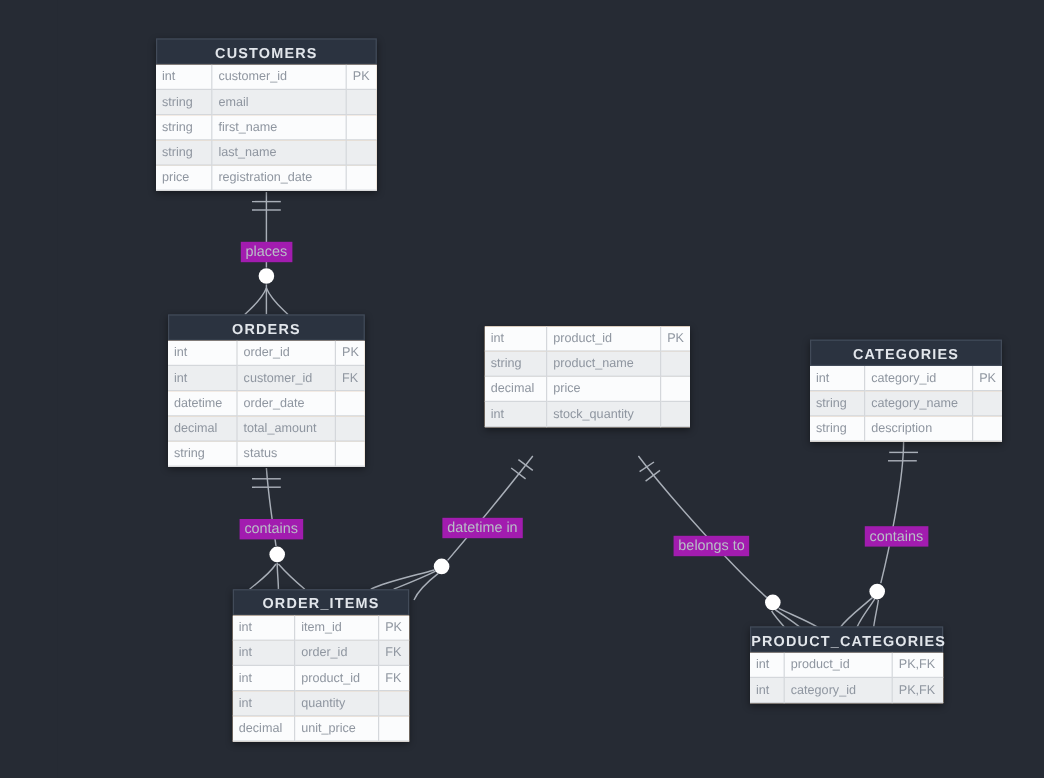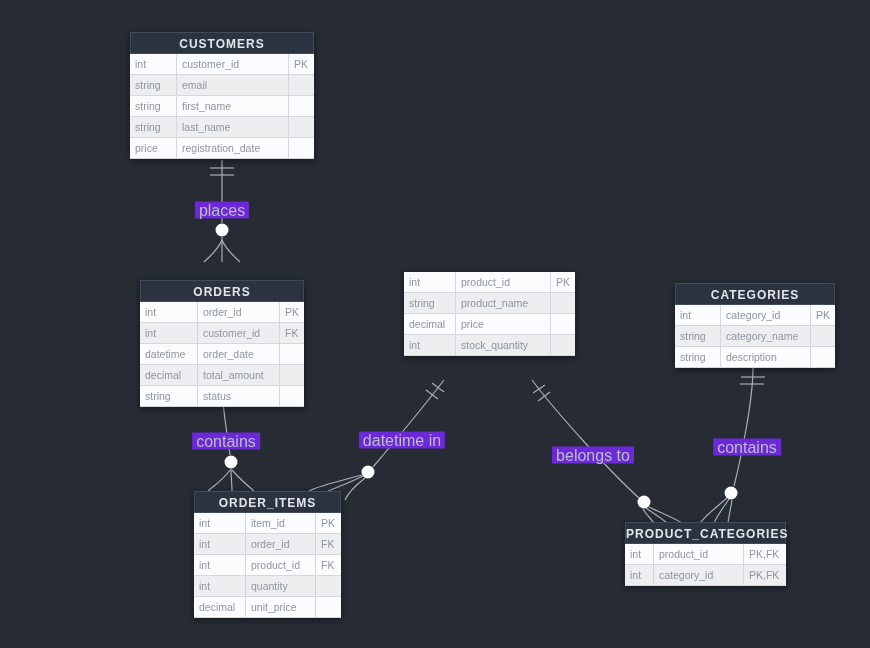--- a/index.html
+++ b/index.html
@@ -33,22 +33,22 @@
     box-sizing:border-box;padding:0 0 0 5px;white-space:nowrap;overflow:hidden;
     border-right:1px solid #d4d7db;border-bottom:1px solid #d4d7db;
   }
   .t-cell:last-child{border-right:none;}
   .c-type{width:var(--c1);flex:0 0 auto;}
   .c-name{flex:1 1 auto;}
   .c-key{width:var(--c3);flex:0 0 auto;}
 
   .rel-label{
     position:absolute;transform:translate(-50%,-50%);
-    background:#6d28d9;color:#b9bfc7;
-    font-size:16px;line-height:15px;padding:1px 4px;white-space:nowrap;
+    background:#a21caf;color:#b9bfc7;
+    font-size:12px;line-height:15px;padding:1px 4px;white-space:nowrap;
   }
 </style>
 </head>
 <body>
 
 <div id="canvas">
 
   <svg class="wires">
 
     <g>
@@ -126,21 +126,21 @@
           <div class="t-cell c-key"></div>
         </div>
         <div class="t-row">
           <div class="t-cell c-type">price</div>
           <div class="t-cell c-name">registration_date</div>
           <div class="t-cell c-key"></div>
         </div>
       </div>
   </div>
 
-  <div class="er-table" style="left:92px;top:280px;width:164px;--c1:58px;--c3:24px">
+  <div class="er-table" style="left:92px;top:262px;width:164px;--c1:58px;--c3:24px">
     <div class="t-header">ORDERS</div>
     <div class="t-body">
         <div class="t-row">
           <div class="t-cell c-type">int</div>
           <div class="t-cell c-name">order_id</div>
           <div class="t-cell c-key">PK</div>
         </div>
         <div class="t-row">
           <div class="t-cell c-type">int</div>
           <div class="t-cell c-name">customer_id</div>

